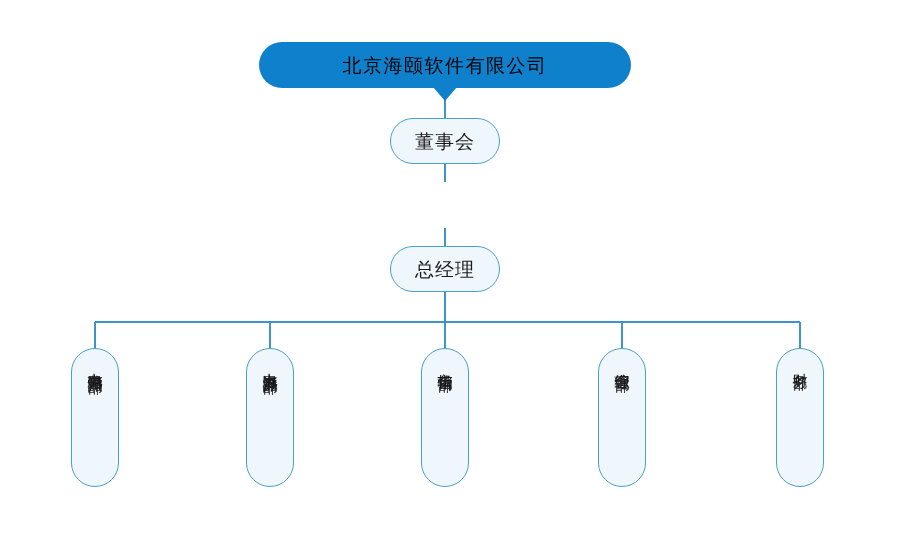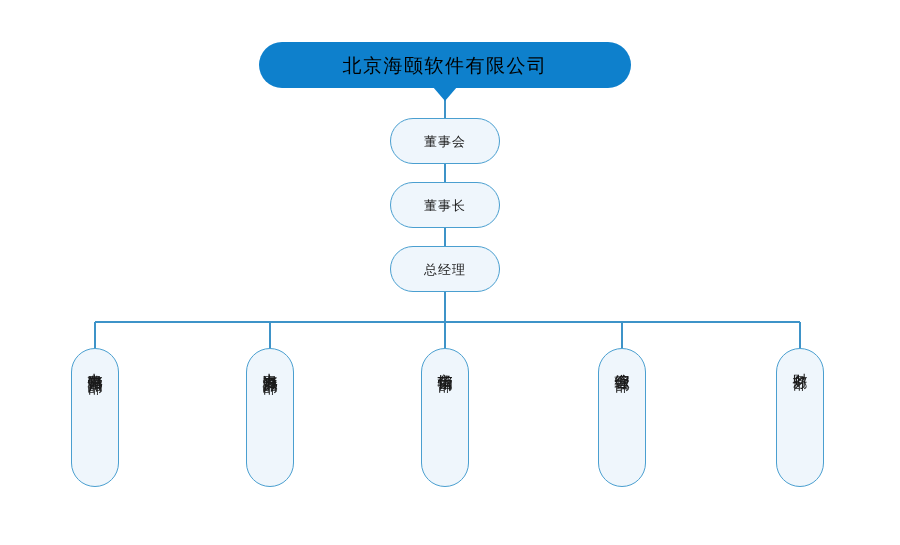--- a/index.html
+++ b/index.html
@@ -74,21 +74,21 @@
     background: #EFF6FC;
     border: 1.4px solid #4A9FD0;
     border-radius: 23px;
     box-sizing: border-box;
     display: flex;
     align-items: center;
     justify-content: center;
   }
   .chain-label {
     color: #1A1A1A;
-    font-size: 13px;
+    font-size: 19px;
     letter-spacing: 1px;
     line-height: 1;
     white-space: nowrap;
   }
   #chain-0 { top: 118px; }
   #chain-1 { top: 182px; }
   #chain-2 { top: 246px; }
 
   
   .dept-node {
@@ -147,23 +147,20 @@
   </svg>
 
   <div class="root-node">
     <span class="root-label">北京海颐软件有限公司</span>
   </div>
   <div class="root-tail"></div>
 
   <div class="chain-node" id="chain-0">
     <span class="chain-label">董事会</span>
   </div>
-  <div class="chain-node" id="chain-1">
-    <span class="chain-label">董事长</span>
-  </div>
   <div class="chain-node" id="chain-2">
     <span class="chain-label">总经理</span>
   </div>
 
   <div class="dept-node" id="dept-0">
     <span class="dept-label">电力营销产品部</span>
   </div>
   <div class="dept-node" id="dept-1">
     <span class="dept-label">电力资源产品部</span>
   </div>

